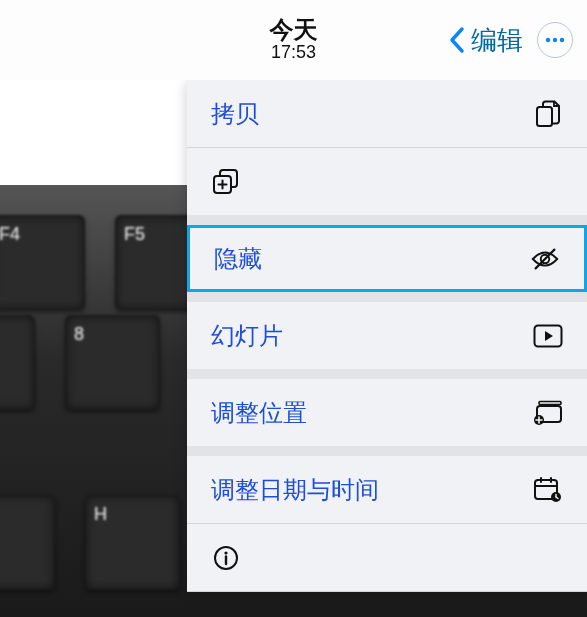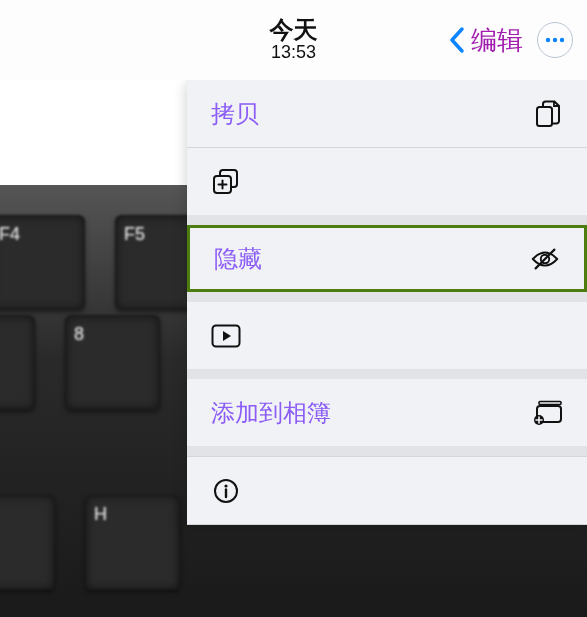--- a/index.html
+++ b/index.html
@@ -50,21 +50,21 @@
       color: #111;
       line-height: 1.1;
     }
     .right-controls {
       display: flex;
       align-items: center;
       gap: 14px;
     }
     .edit-btn {
       font-size: 26px;
-      color: #a21caf;
+      color: #0369a1;
       font-weight: 400;
     }
     .more-btn {
       width: 36px;
       height: 36px;
       border-radius: 50%;
       border: 1.8px solid #b8c5d4;
       display: flex;
       align-items: center;
       justify-content: center;
@@ -135,47 +135,47 @@
     .menu-sep {
       height: 1px;
       background: #d5d6d9;
     }
     .menu-sep-thick {
       height: 10px;
       background: #e2e3e6;
     }
     .menu-label {
       font-size: 24px;
-      color: #8b5cf6;
+      color: #1d4ed8;
       font-weight: 400;
     }
     .menu-icon {
       width: 30px;
       height: 30px;
       display: flex;
       align-items: center;
       justify-content: center;
       color: #111;
     }
     .highlight {
-      border: 3px solid #4d7c0f;
+      border: 3px solid #0ea5e9;
     }
   </style>
 </head>
 <body>
 
 <div class="header">
   <div class="back-btn">
     <svg width="18" height="28" viewBox="0 0 18 28">
       <polyline points="14,3 4,14 14,25" fill="none" stroke="#0a84ff" stroke-width="3.5" stroke-linecap="round" stroke-linejoin="round"></polyline>
     </svg>
   </div>
   <div class="title-block">
     <div class="title-main">今天</div>
-    <div class="title-sub">13:53</div>
+    <div class="title-sub">17:53</div>
   </div>
   <div class="right-controls">
     <div class="edit-btn">编辑</div>
     <div class="more-btn">
       <svg width="20" height="6" viewBox="0 0 20 6">
         <circle cx="3" cy="3" r="2.2" fill="#0a84ff"></circle>
         <circle cx="10" cy="3" r="2.2" fill="#0a84ff"></circle>
         <circle cx="17" cy="3" r="2.2" fill="#0a84ff"></circle>
       </svg>
     </div>
@@ -231,43 +231,58 @@
       <svg width="32" height="24" viewBox="0 0 32 24">
         <path d="M3 12 Q 16 -2 29 12 Q 16 26 3 12 Z" fill="none" stroke="#111" stroke-width="2"></path>
         <circle cx="16" cy="12" r="4.5" fill="none" stroke="#111" stroke-width="2"></circle>
         <line x1="6" y1="22" x2="26" y2="2" stroke="#111" stroke-width="2.3" stroke-linecap="round"></line>
       </svg>
     </span>
   </div>
   <div class="menu-sep-thick"></div>
 
   <div class="menu-item">
+    <span class="menu-label">幻灯片</span>
     <span class="menu-icon">
       <svg width="30" height="24" viewBox="0 0 30 24">
         <rect x="1.5" y="1.5" width="27" height="21" rx="3.5" fill="none" stroke="#111" stroke-width="2"></rect>
         <polygon points="12,7 12,17 20,12" fill="#111"></polygon>
       </svg>
     </span>
   </div>
   <div class="menu-sep-thick"></div>
 
   <div class="menu-item">
-    <span class="menu-label">添加到相簿</span>
+    <span class="menu-label">调整位置</span>
     <span class="menu-icon">
       <svg width="30" height="26" viewBox="0 0 30 26">
         <rect x="6" y="1.5" width="22" height="3" rx="1" fill="none" stroke="#111" stroke-width="1.6"></rect>
         <rect x="4" y="6" width="24" height="16" rx="3" fill="none" stroke="#111" stroke-width="2"></rect>
         <circle cx="6" cy="20" r="5" fill="#111"></circle>
         <line x1="6" y1="17" x2="6" y2="23" stroke="#f1f2f5" stroke-width="1.6" stroke-linecap="round"></line>
         <line x1="3" y1="20" x2="9" y2="20" stroke="#f1f2f5" stroke-width="1.6" stroke-linecap="round"></line>
       </svg>
     </span>
   </div>
   <div class="menu-sep-thick"></div>
 
+  <div class="menu-item">
+    <span class="menu-label">调整日期与时间</span>
+    <span class="menu-icon">
+      <svg width="30" height="26" viewBox="0 0 30 26">
+        <rect x="2" y="3" width="22" height="19" rx="3" fill="none" stroke="#111" stroke-width="2"></rect>
+        <line x1="2" y1="9" x2="24" y2="9" stroke="#111" stroke-width="2"></line>
+        <line x1="8" y1="1" x2="8" y2="5" stroke="#111" stroke-width="2" stroke-linecap="round"></line>
+        <line x1="18" y1="1" x2="18" y2="5" stroke="#111" stroke-width="2" stroke-linecap="round"></line>
+        <circle cx="23" cy="20" r="5" fill="#111"></circle>
+        <line x1="23" y1="17.5" x2="23" y2="20" stroke="#f1f2f5" stroke-width="1.4" stroke-linecap="round"></line>
+        <line x1="23" y1="20" x2="25" y2="21.5" stroke="#f1f2f5" stroke-width="1.4" stroke-linecap="round"></line>
+      </svg>
+    </span>
+  </div>
   <div class="menu-sep"></div>
 
   <div class="menu-item">
     <span class="menu-icon">
       <svg width="26" height="26" viewBox="0 0 26 26">
         <circle cx="13" cy="13" r="11" fill="none" stroke="#111" stroke-width="2"></circle>
         <circle cx="13" cy="8" r="1.6" fill="#111"></circle>
         <line x1="13" y1="11.5" x2="13" y2="19" stroke="#111" stroke-width="2.4" stroke-linecap="round"></line>
       </svg>
     </span>

